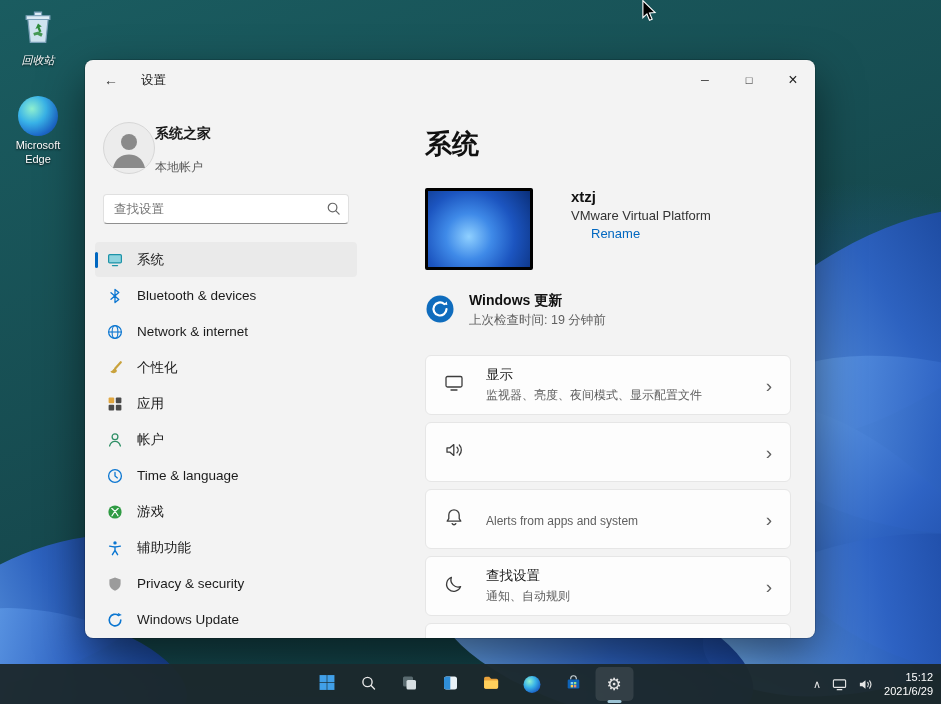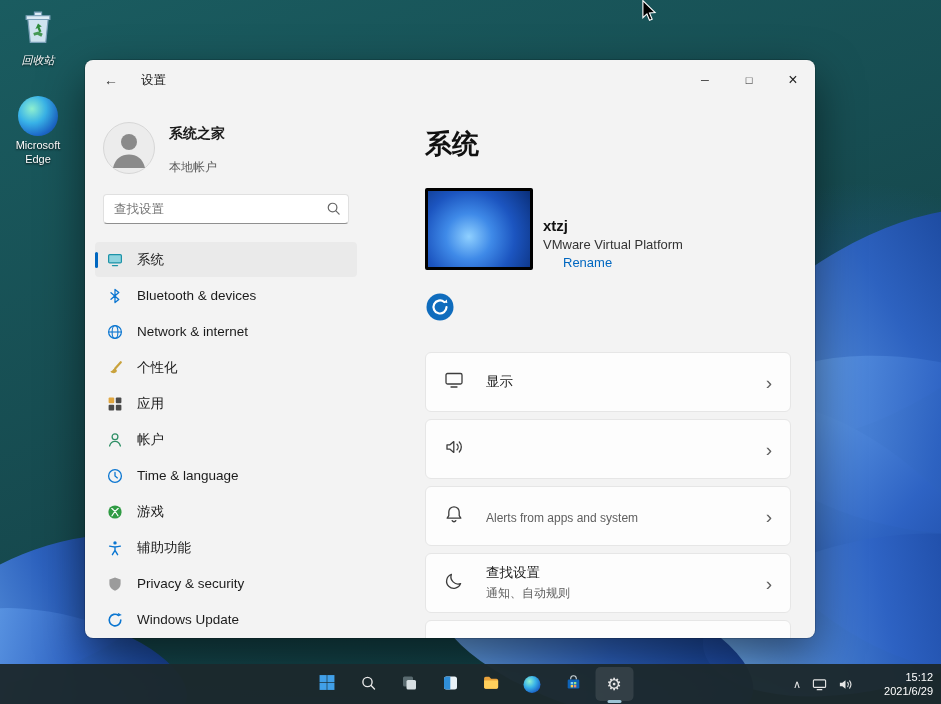--- a/index.html
+++ b/index.html
@@ -20,37 +20,37 @@
     box-shadow:0 18px 45px rgba(0,0,0,.5),0 0 0 1px rgba(0,0,0,.15);z-index:5;overflow:hidden;display:flex;flex-direction:column;}
   .titlebar{height:40px;display:flex;align-items:center;padding-left:10px;flex:0 0 auto;}
   .back-btn{width:32px;height:30px;border:none;background:transparent;font-size:14px;color:#333;border-radius:4px;cursor:pointer;}
   .win-title{font-size:12.5px;color:#1a1a1a;margin-left:14px;}
   .controls{margin-left:auto;display:flex;height:40px;}
   .ctl{width:44px;height:40px;border:none;background:transparent;display:flex;align-items:center;justify-content:center;color:#222;cursor:pointer;}
   .ctl.min{font-size:11px;} .ctl.max{font-size:11px;} .ctl.close{font-size:16px;}
   .body-row{flex:1;display:flex;overflow:hidden;}
   
   .sidebar{width:282px;flex:0 0 auto;padding:0 10px;box-sizing:border-box;overflow:hidden;}
-  .account{display:flex;align-items:center;gap:14px;margin:22px 8px 16px 8px;}
+  .account{display:flex;align-items:center;margin:22px 8px 16px 8px;}
   .acct-name{font-size:14px;font-weight:bold;color:#1a1a1a;}
   .acct-type{font-size:12px;color:#5a5a5a;margin-top:16px;}
   .searchwrap{position:relative;margin:0 8px 18px 8px;}
   .searchwrap input{width:100%;box-sizing:border-box;height:30px;padding:0 30px 0 10px;font-size:12.5px;
     border:1px solid #e0e0e0;border-bottom-color:#8f8f8f;border-radius:4px;background:#fff;color:#222;outline:none;
     font-family:"Liberation Sans","DejaVu Sans",sans-serif;}
   .searchwrap .mag{position:absolute;right:8px;top:7px;}
   .nav-item{height:35px;margin-bottom:1px;display:flex;align-items:center;gap:14px;padding:0 12px;border-radius:4px;position:relative;cursor:pointer;}
   .nav-item.selected{background:#eaeaea;}
   .nav-item.selected::before{content:"";position:absolute;left:0;top:9.5px;width:3px;height:16px;border-radius:2px;background:#0067c0;}
   .nav-ico{width:16px;height:16px;display:flex;align-items:center;justify-content:center;flex:0 0 auto;}
   .nav-label{font-size:13.5px;color:#1b1b1b;white-space:nowrap;}
   
   .main{flex:1;padding:26px 24px 0 58px;box-sizing:border-box;overflow:hidden;}
   .page-title{font-size:27px;font-weight:600;color:#111;margin:0 0 26px 0;}
-  .device-row{display:flex;align-items:flex-end;gap:10px;margin-bottom:22px;}
+  .device-row{display:flex;align-items:flex-start;gap:38px;margin-bottom:22px;}
   .thumb{width:102px;height:76px;border:3px solid #000;border-radius:2px;flex:0 0 auto;
     background:radial-gradient(circle at 40% 60%,#8fd0ff 0%,#3f8ae8 30%,#1c55c0 60%,#0a2f7a 100%);}
   .dev-name{font-size:15px;font-weight:600;color:#111;}
   .dev-model{font-size:13px;color:#333;margin:3px 0;}
   .rename{font-size:13px;color:#0067c0;cursor:pointer;margin-left:20px;}
   .update-row{display:flex;align-items:center;gap:14px;margin-bottom:26px;}
   .upd-title{font-size:14px;font-weight:600;color:#111;}
   .upd-status{font-size:12.5px;color:#5f5f5f;margin-top:2px;}
   .cards{display:flex;flex-direction:column;gap:7px;}
   .card{height:58px;flex:0 0 auto;display:flex;align-items:center;gap:22px;background:#fdfdfd;
@@ -61,21 +61,21 @@
   
   .taskbar{position:absolute;left:0;bottom:0;width:941px;height:40px;background:rgba(28,41,45,.96);z-index:20;}
   .tb-center{position:absolute;left:50%;transform:translateX(-50%);top:0;height:40px;display:flex;align-items:center;gap:3px;}
   .tb-btn{width:38px;height:34px;border:none;background:transparent;display:flex;align-items:center;justify-content:center;border-radius:5px;cursor:pointer;position:relative;}
   .tb-btn.active{background:rgba(255,255,255,.10);}
   .tb-btn.active::after{content:"";position:absolute;bottom:-2px;left:12px;width:14px;height:3px;border-radius:2px;background:#9cc3d4;}
   .gear-glyph{font-size:17px;color:#e6e6e6;}
   .tray{position:absolute;right:8px;top:0;height:40px;display:flex;align-items:center;gap:11px;}
   .tray-chev{color:#e6e6e6;font-size:11px;cursor:pointer;}
   .tray-ico{display:flex;align-items:center;cursor:pointer;}
-  .clock{font-size:11px;color:#fff;text-align:right;line-height:1.3;cursor:pointer;margin-left:20px;}
+  .clock{font-size:11px;color:#fff;text-align:right;line-height:1.3;cursor:pointer;}
   .cursor{position:absolute;left:641px;top:0;z-index:50;pointer-events:none;}
 </style>
 </head>
 <body>
 
 <div class="glow" style="left:600px;top:180px;width:520px;height:520px;"></div>
 <div class="petal" style="left:700px;top:240px;width:360px;height:170px;transform:rotate(-30deg);"></div>
 <div class="petal" style="left:740px;top:360px;width:360px;height:170px;transform:rotate(10deg);"></div>
 <div class="petal" style="left:680px;top:450px;width:360px;height:170px;transform:rotate(40deg);"></div>
 <div class="petal" style="left:700px;top:540px;width:340px;height:150px;transform:rotate(-12deg);"></div>
@@ -255,30 +255,35 @@
       </div>
 
       <div class="update-row">
         <span>
           <svg width="30" height="30" viewBox="0 0 30 30">
               <circle cx="15" cy="15" r="13.5" fill="#0f6cbd"></circle>
               <path d="M21.5 15a6.5 6.5 0 1 1-2.3-5" fill="none" stroke="#fff" stroke-width="2.2" stroke-linecap="round"></path>
               <path d="M21.8 7.4l.5 3.7-3.6-.6z" fill="#fff"></path>
             </svg>
         </span>
+        <div>
+          <div class="upd-title">Windows 更新</div>
+          <div class="upd-status">上次检查时间: 19 分钟前</div>
+        </div>
       </div>
 
       <div class="cards">
         <div class="card">
           <span><svg width="20" height="20" viewBox="0 0 20 20">
                 <rect x="2" y="3.5" width="16" height="10.5" rx="1.5" fill="none" stroke="#3d3d3d" stroke-width="1.3"></rect>
                 <path d="M7 17h6" stroke="#3d3d3d" stroke-width="1.3" stroke-linecap="round"></path>
               </svg></span>
           <div>
             <div class="card-title">显示</div>
+            <div class="card-desc">监视器、亮度、夜间模式、显示配置文件</div>
           </div>
           <span class="chev">›</span>
         </div>
 
         <div class="card">
           <span><svg width="20" height="20" viewBox="0 0 20 20">
                 <path d="M3 7.8v4.4h3l3.8 3.2V4.6L6 7.8z" fill="none" stroke="#3d3d3d" stroke-width="1.3" stroke-linejoin="round"></path>
                 <path d="M13 7.2a4 4 0 0 1 0 5.6 M15.3 5a7.2 7.2 0 0 1 0 10" fill="none" stroke="#3d3d3d" stroke-width="1.3" stroke-linecap="round"></path>
               </svg></span>
           <span class="chev">›</span>

